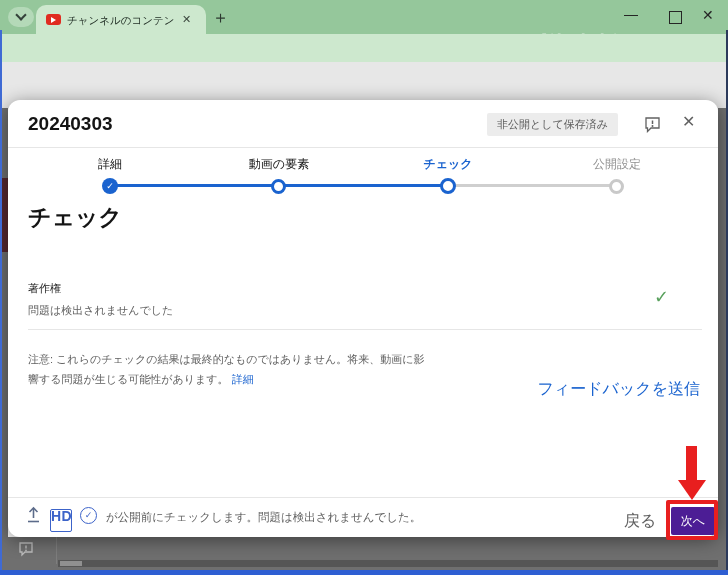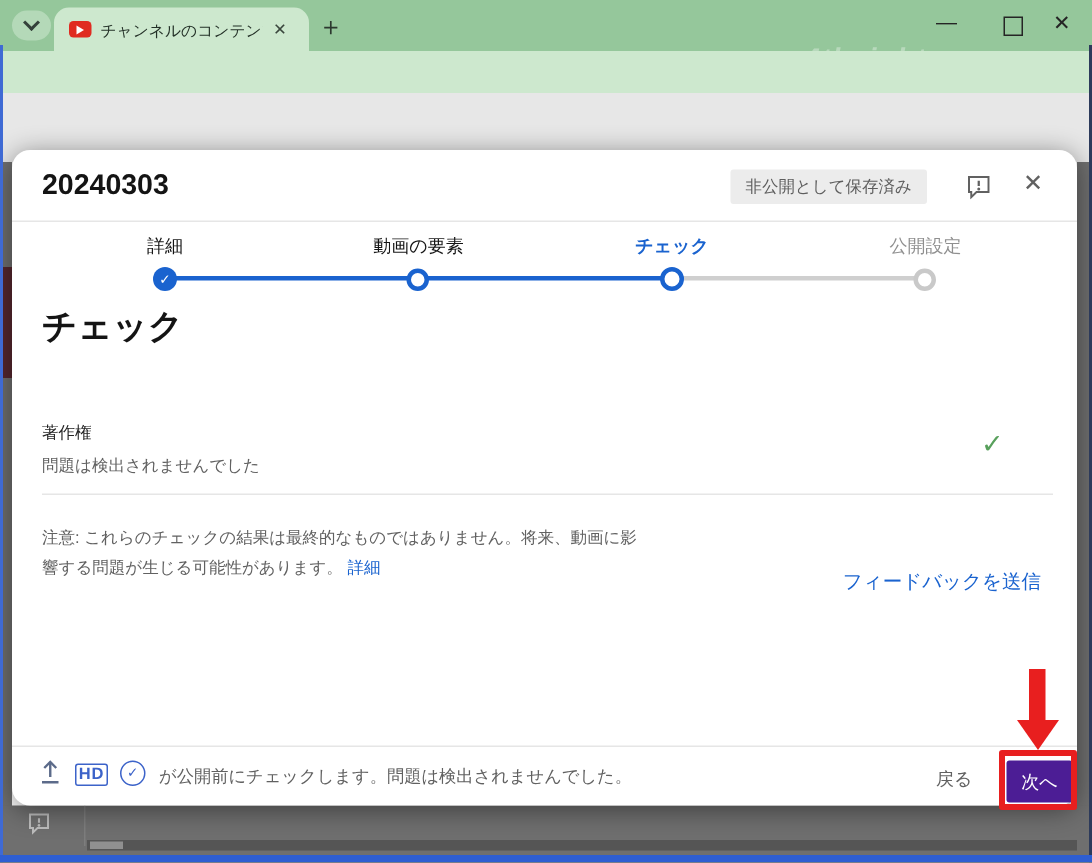--- a/index.html
+++ b/index.html
@@ -83,27 +83,27 @@
   .dot4{left:601px;top:79px;width:15px;height:15px;border:3px solid #c9c9c9;}
 
   .dheading{left:20px;top:102px;font-size:23px;font-weight:bold;color:#141414;}
   .ddesc{left:20px;top:139px;width:452px;font-size:11px;line-height:1.75;color:#2a2a2a;}
   .linkblue{color:#1a63cf;text-decoration:none;}
   .copyr{left:20px;top:181px;font-size:11px;color:#232323;}
   .copys{left:20px;top:203px;font-size:11px;color:#616161;}
   .gcheck{left:646px;top:186px;font-size:18px;color:#58a05c;}
   .mdivider{left:20px;top:229px;width:674px;height:1px;background:#e6e6e6;}
   .note{left:20px;top:239px;width:404px;font-size:11px;line-height:1.8;color:#616161;}
-  .sendfb{top:279px;right:24px;font-size:13px;color:#1a63cf;}
+  .sendfb{top:279px;right:18px;font-size:16px;color:#1a63cf;}
 
   .fdivider{left:0;top:397px;width:710px;height:1px;background:#e6e6e6;}
-  .hd{left:42px;top:409px;width:22px;height:15px;border:1.5px solid #3c63c9;border-radius:2px;box-sizing:border-box;color:#3c63c9;font-size:11px;font-weight:bold;text-align:center;line-height:12px;letter-spacing:.5px;}
+  .hd{left:42px;top:409px;width:22px;height:23px;border:1.5px solid #3c63c9;border-radius:2px;box-sizing:border-box;color:#3c63c9;font-size:14px;font-weight:bold;text-align:center;line-height:12px;letter-spacing:.5px;}
   .ccircle{left:72px;top:407px;width:17px;height:17px;border:1.5px solid #3c63c9;border-radius:50%;box-sizing:border-box;color:#3c63c9;font-size:9px;text-align:center;line-height:14px;}
   .fstatus{left:98px;top:410px;font-size:11.5px;color:#616161;}
-  .backbtn{left:616px;top:411px;font-size:12px;color:#616161;}
+  .backbtn{left:616px;top:411px;font-size:16px;color:#616161;}
   .nextbtn{left:663px;top:407px;width:44px;height:28px;background:#4c1d95;color:#fff;font-size:12px;text-align:center;line-height:28px;border-radius:2px;}
 
   
   .ashaft{left:686px;top:446px;width:11px;height:35px;background:#e81f1f;}
   .ahead{left:678px;top:480px;width:0;height:0;border-left:14px solid transparent;border-right:14px solid transparent;border-top:20px solid #e81f1f;}
   .hlrect{left:666px;top:500px;width:52px;height:40px;border:4px solid #e81f1f;border-radius:2px;box-sizing:border-box;}
 </style>
 </head>
 <body>
 

